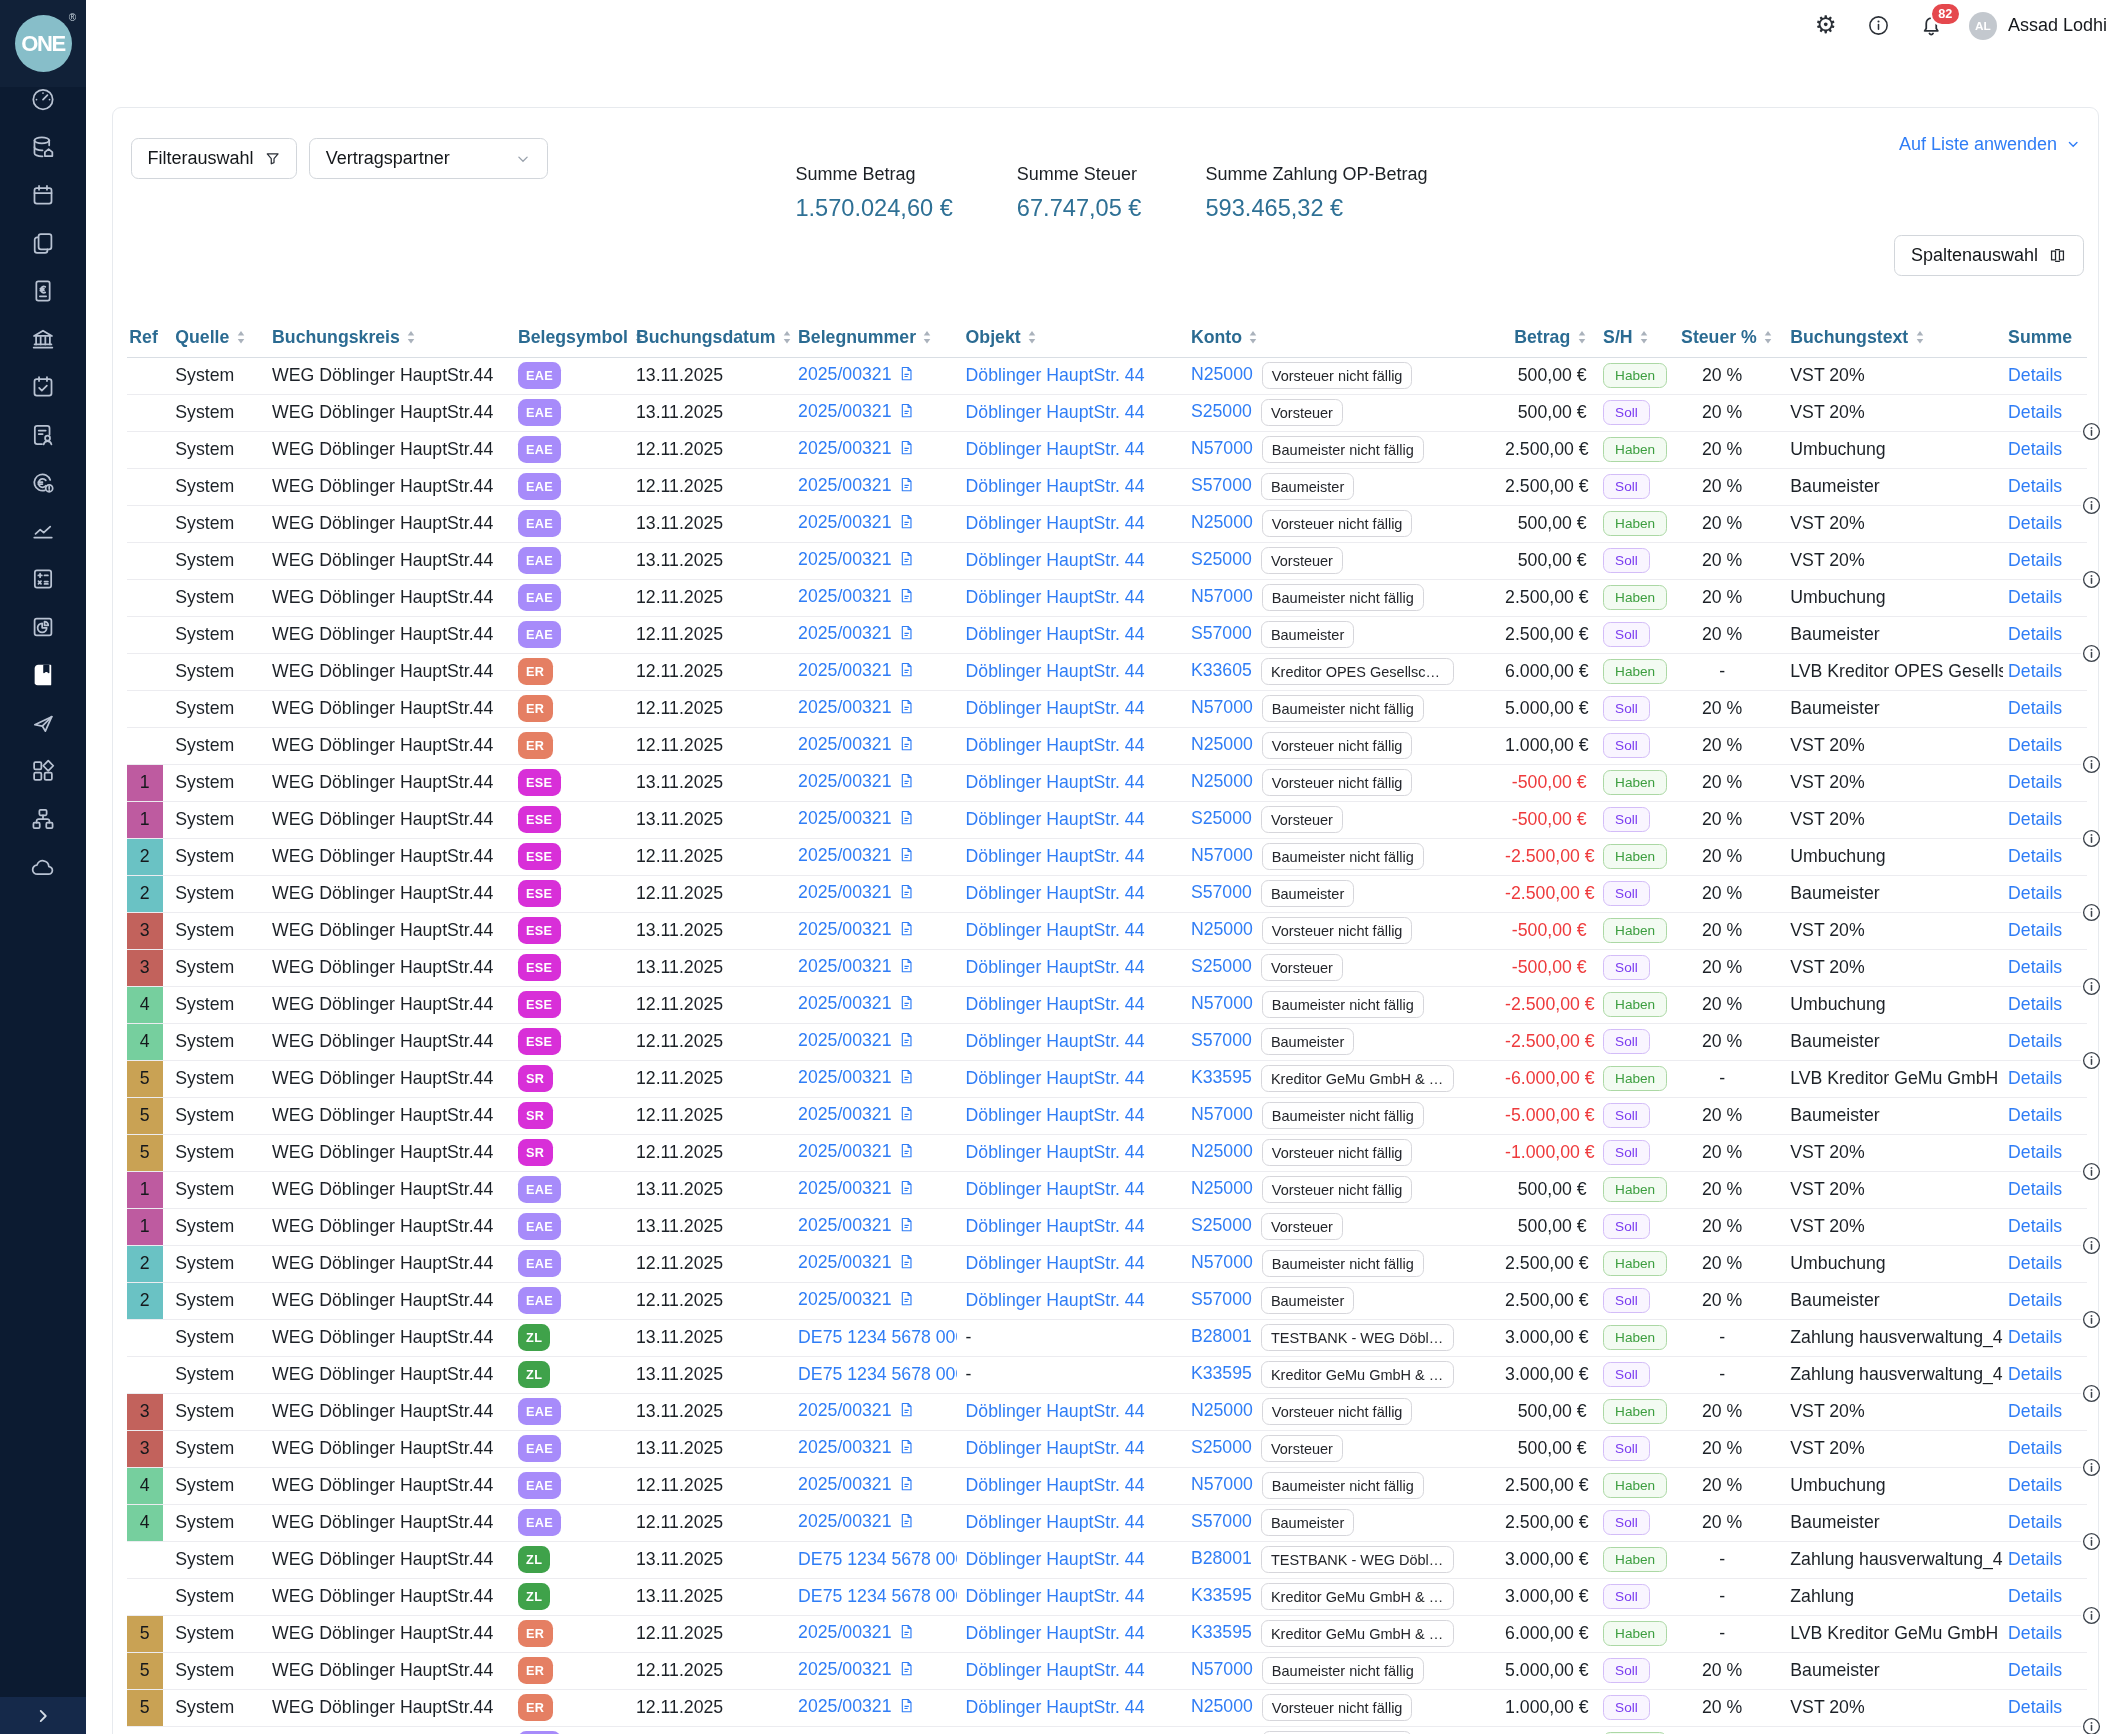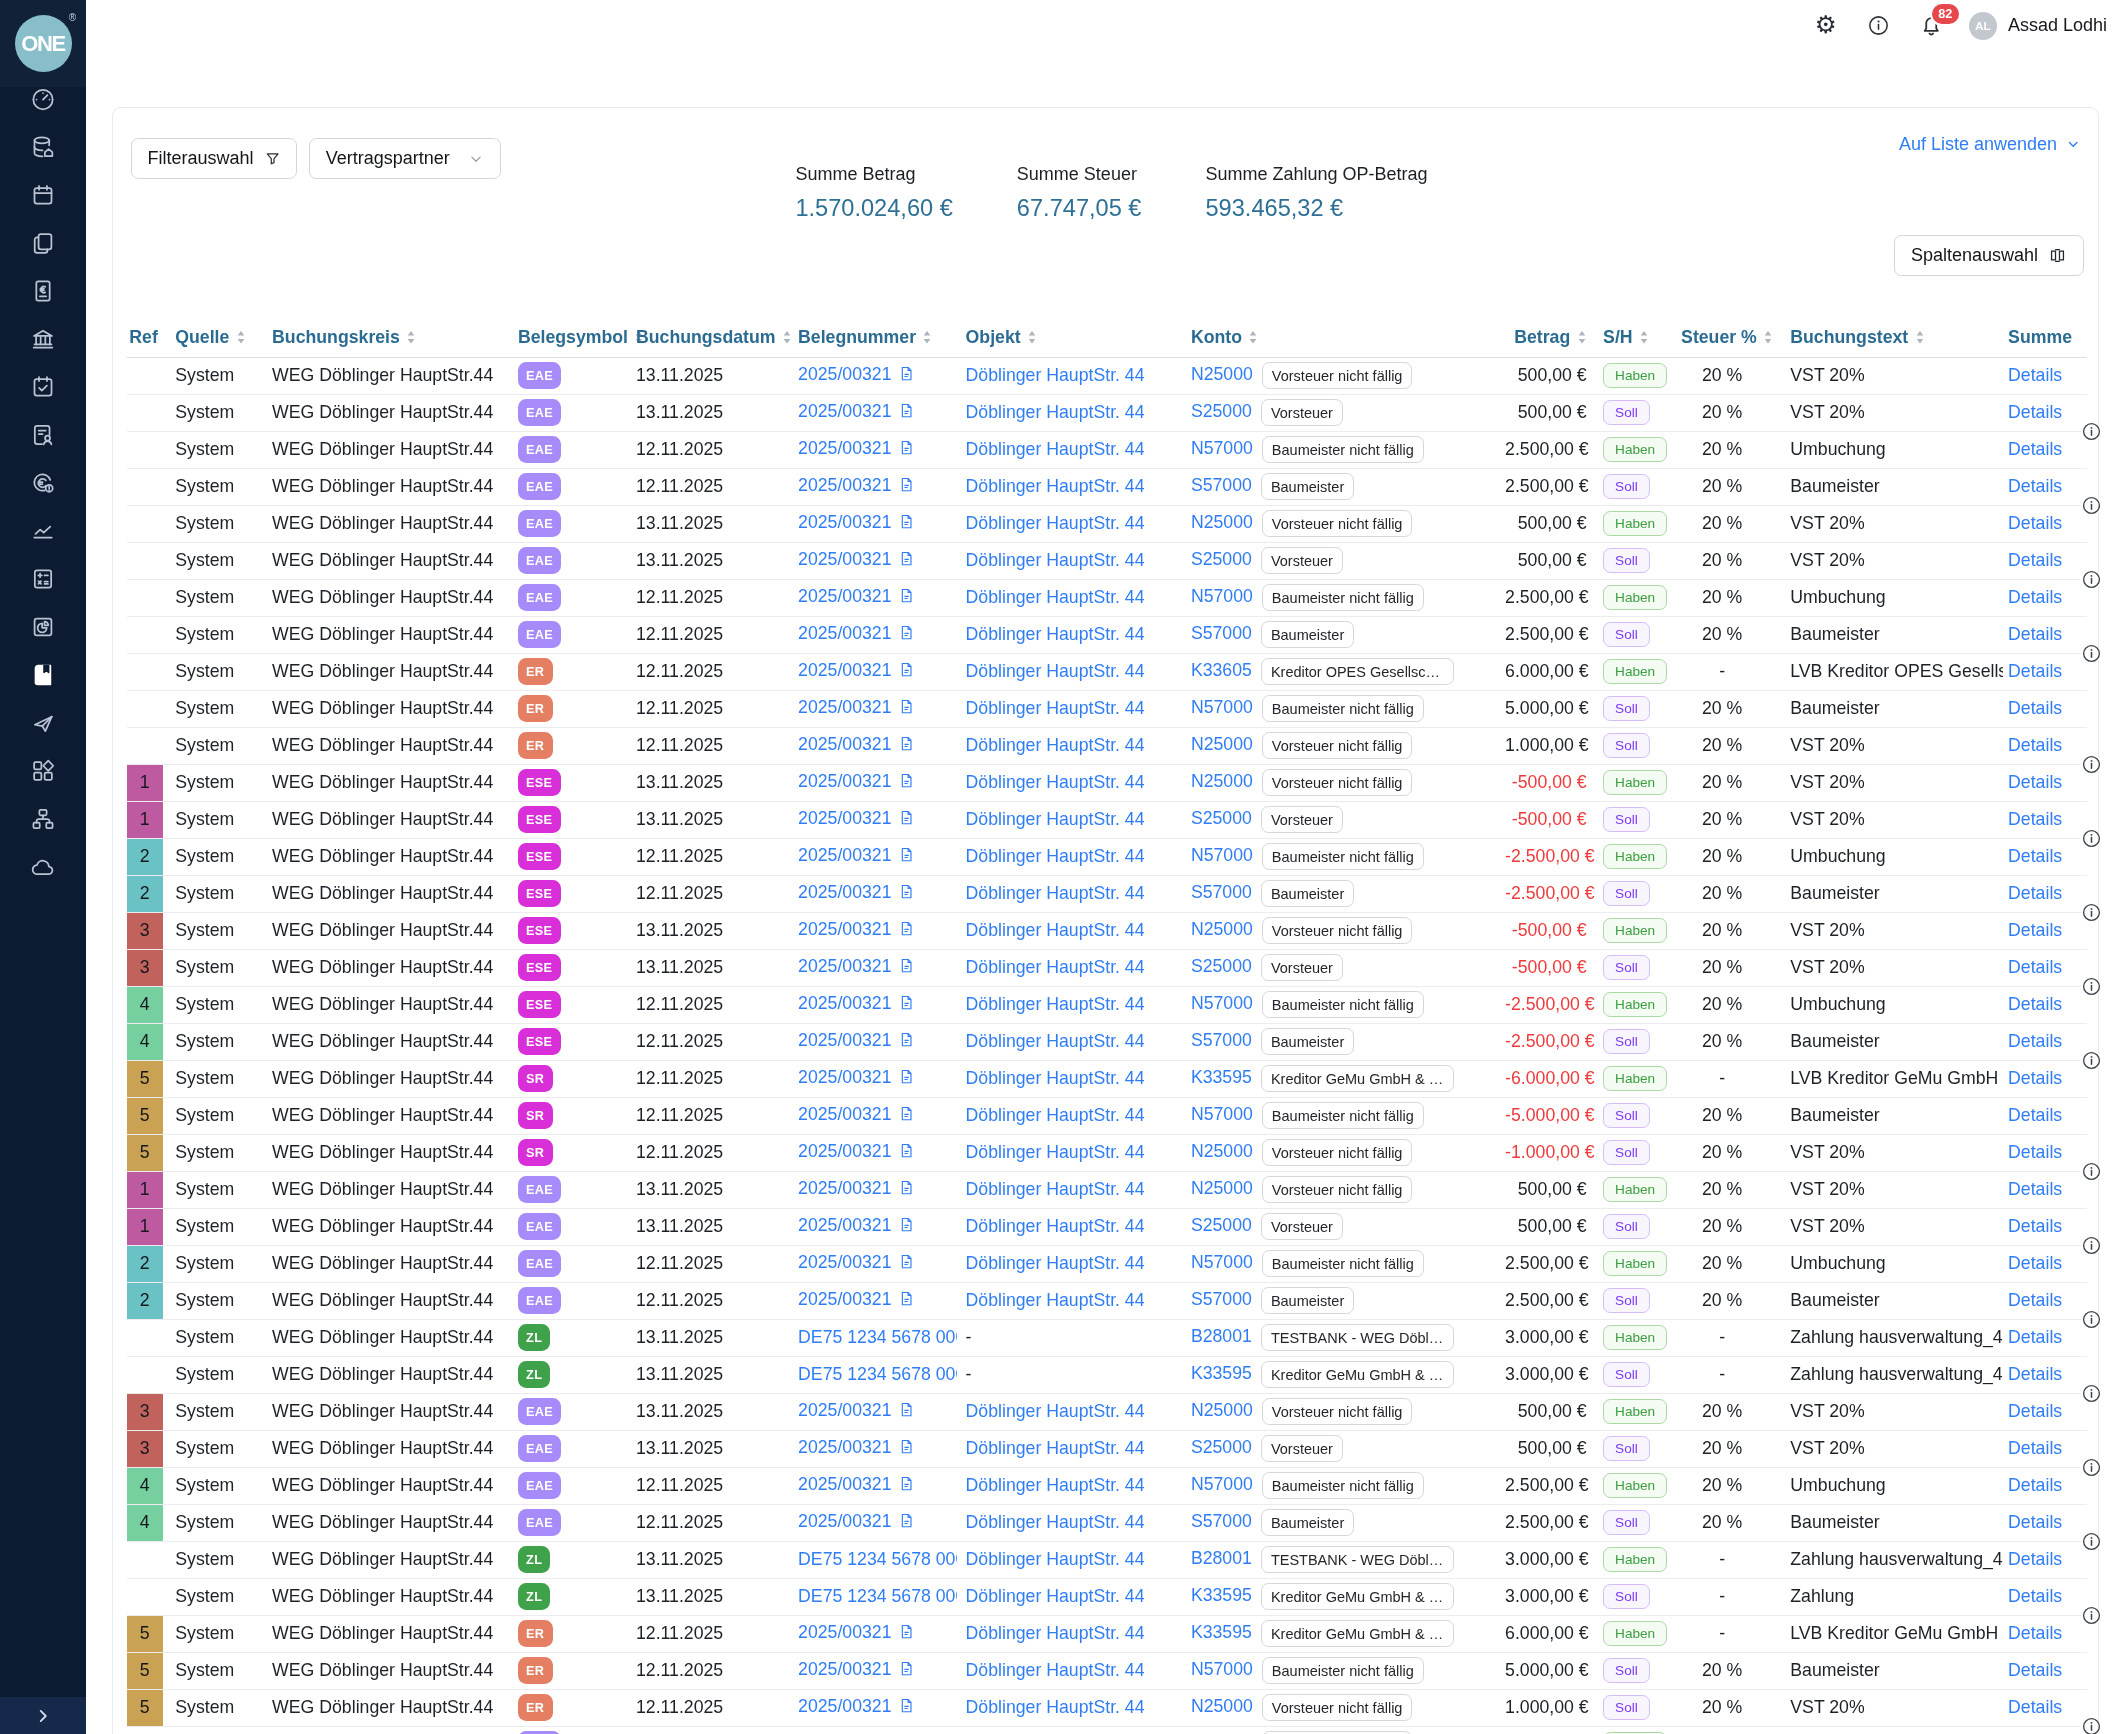--- a/index.html
+++ b/index.html
@@ -25,21 +25,21 @@
   .gear-glyph{font-size:24.5px;line-height:1;color:#2a2f36}
   .badge{position:absolute;top:-9px;left:13.6px;min-width:30px;height:23.6px;border-radius:12.7px;background:#e5484d;color:#fff;
     font-size:12.7px;font-weight:bold;display:flex;align-items:center;justify-content:center;padding:0 6.4px;border:2.3px solid #fff}
   .user{display:flex;align-items:center;gap:11px;cursor:pointer}
   .avatar{width:28px;height:28px;border-radius:50%;background:#c3c8ce;color:#fff;font-size:11.8px;font-weight:bold;display:flex;align-items:center;justify-content:center}
   .uname{font-size:18px;color:#15181c}
   
   .card{position:absolute;left:112px;top:107px;width:1987px;height:1636px;border:0.9px solid #e7eaee;border-radius:9px;background:#fff}
   .filters{position:absolute;left:18px;top:30px;display:flex;gap:11.8px}
   .btn{display:flex;align-items:center;gap:10px;border:0.9px solid #d2d6db;border-radius:7.3px;background:#fff;font-size:18px;color:#14171a;height:41px;padding:0 15.5px;cursor:pointer;white-space:nowrap}
-  .select{width:192px;justify-content:space-between}
+  .select{width:239px;justify-content:space-between}
   .apply{position:absolute;right:16.4px;top:26px;display:flex;align-items:center;gap:8.2px;color:#2f7df6;font-size:18px;cursor:pointer}
   .summary{position:absolute;left:12px;right:0;top:56px;display:flex;justify-content:center;gap:64px;}
   .sum-label{font-size:18px;color:#1c2025}
   .sum-value{margin-top:10px;font-size:23.6px;color:#2e7095}
   .colbtn{position:absolute;right:14.5px;top:127px}
   
   .tablewrap{position:absolute;left:13.6px;top:209px;width:1960px}
   table{border-collapse:collapse;table-layout:fixed;width:1960px}
   thead th{height:40px;text-align:left;border-bottom:0.9px solid #d9dee4;color:#2b6b92;font-size:17.7px;font-weight:bold;padding:0 5.5px;white-space:nowrap;cursor:pointer}
   .th-in{display:inline-flex;align-items:center;gap:6.4px;vertical-align:middle}

